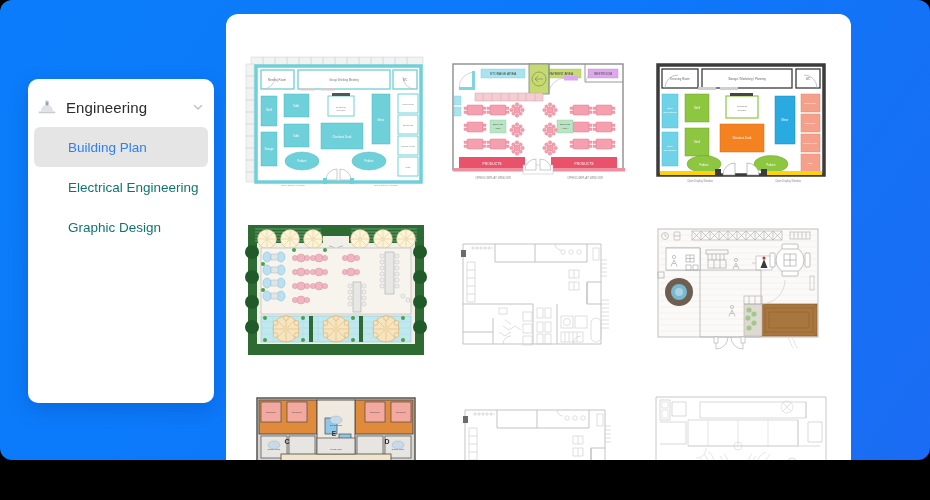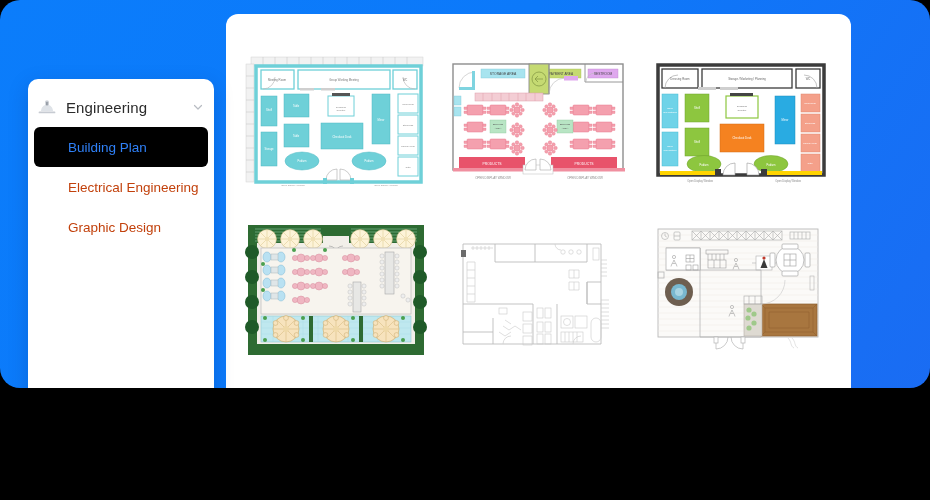--- a/index.html
+++ b/index.html
@@ -2,23 +2,23 @@
 <html><head>
 <meta charset="utf-8">
 <style>
   * { margin:0; padding:0; box-sizing:border-box; }
   html, body {
     width:930px; height:500px; overflow:hidden;
     font-family:"Liberation Sans", sans-serif;
     background:#000;
   }
   #app {
-    position:relative; width:930px; height:388px;
+    position:relative; width:930px; height:460px;
     background:linear-gradient(125deg,#0b7dfb 0%,#0c79fa 45%,#1a6cf3 100%);
-    border-radius:20px;
+    border-radius:12px;
     overflow:hidden;
     padding-left:24px;
   }
 
   
   #content-panel {
     position:absolute; left:226px; top:14px;
     width:625px; height:486px;
     background:#fff;
     border-radius:12px 12px 0 0;
@@ -77,27 +77,27 @@
   .chev {
     flex:0 0 12px; width:12px; height:12px;
     display:flex; align-items:center; justify-content:center;
   }
   .nav-item {
     height:40px;
     margin:0 6px;
     display:flex; align-items:center;
     padding-left:34px;
     font-size:13.5px;
-    color:#c2410c;
+    color:#0f766e;
     border-radius:6px;
     cursor:pointer;
     white-space:nowrap;
   }
   .nav-item.active {
-    background:#000000;
+    background:#e5e5e5;
     color:#2f80f7;
   }
 </style>
 </head>
 <body>
 
 <div id="app">
 
   <div id="content-panel">
     <div id="template-grid">

